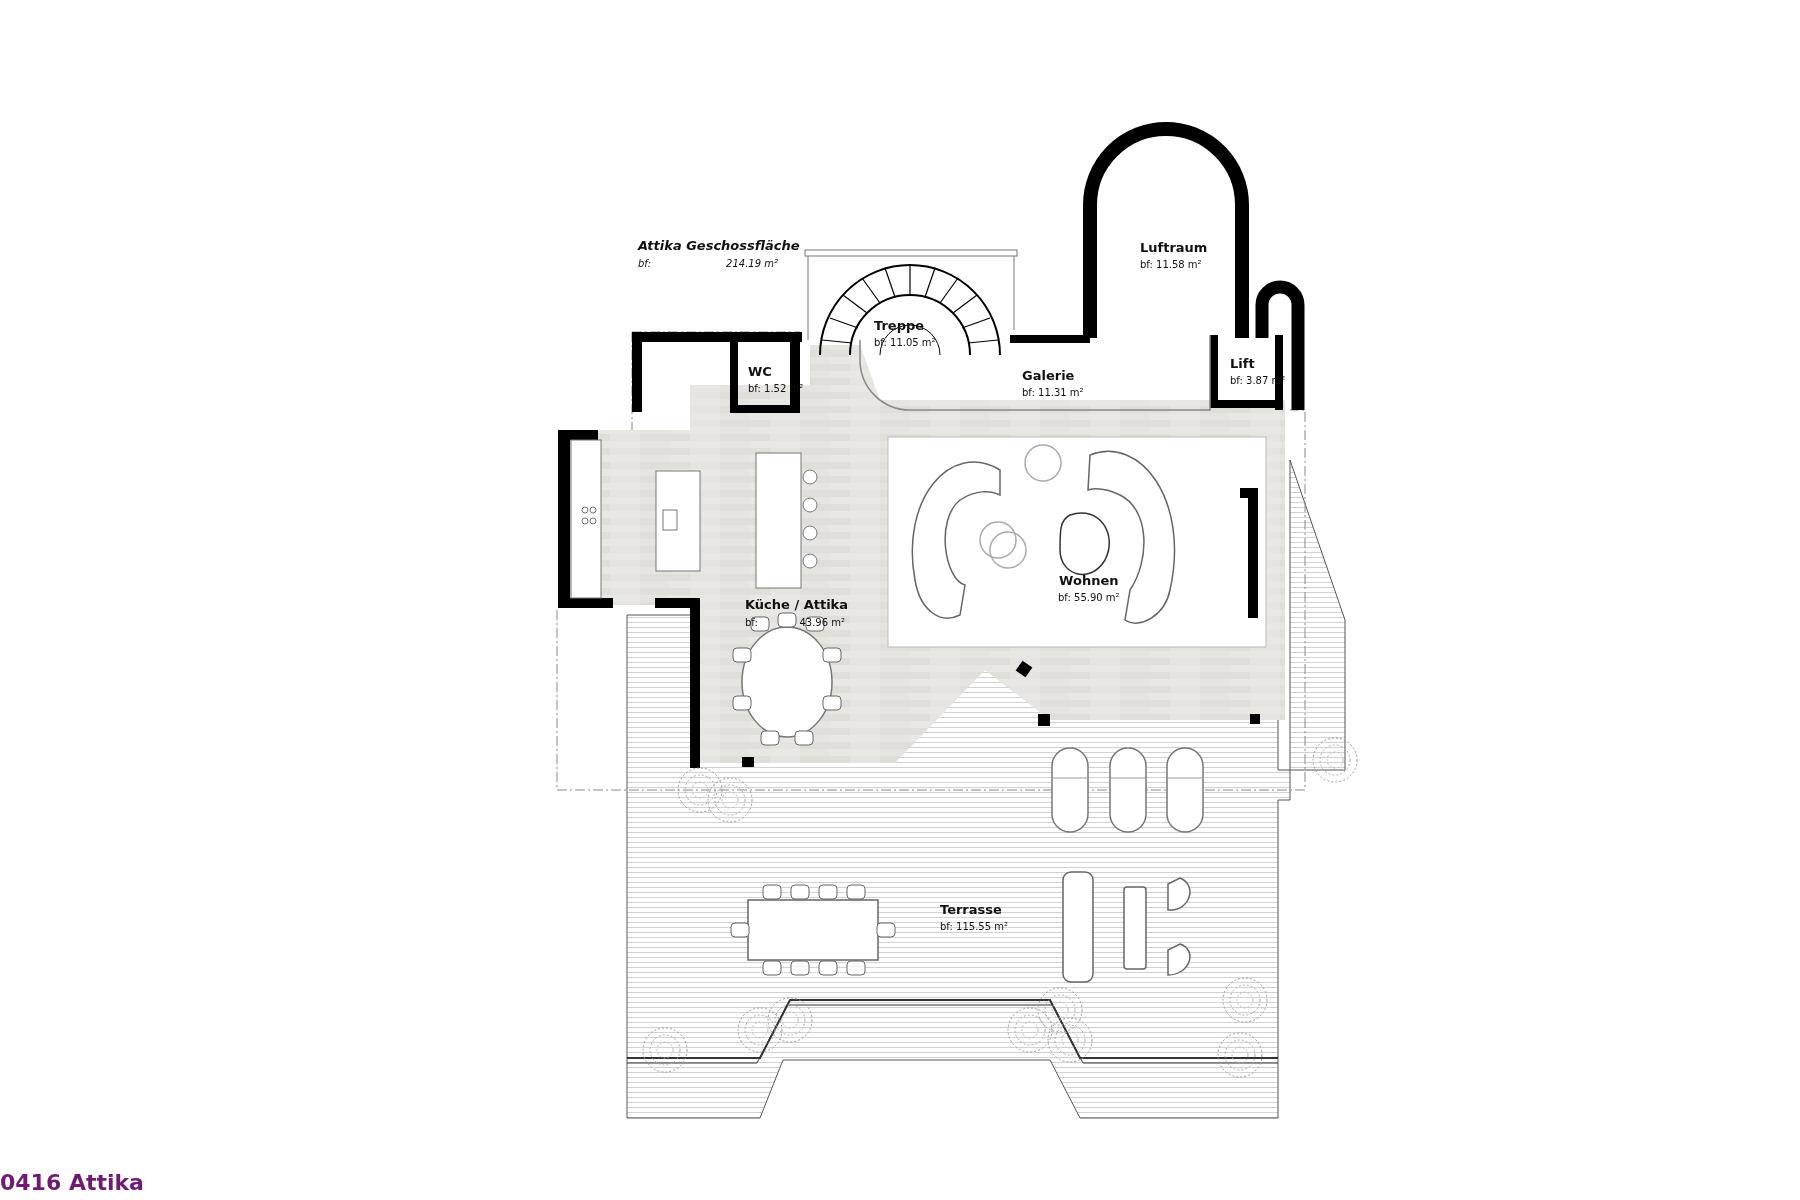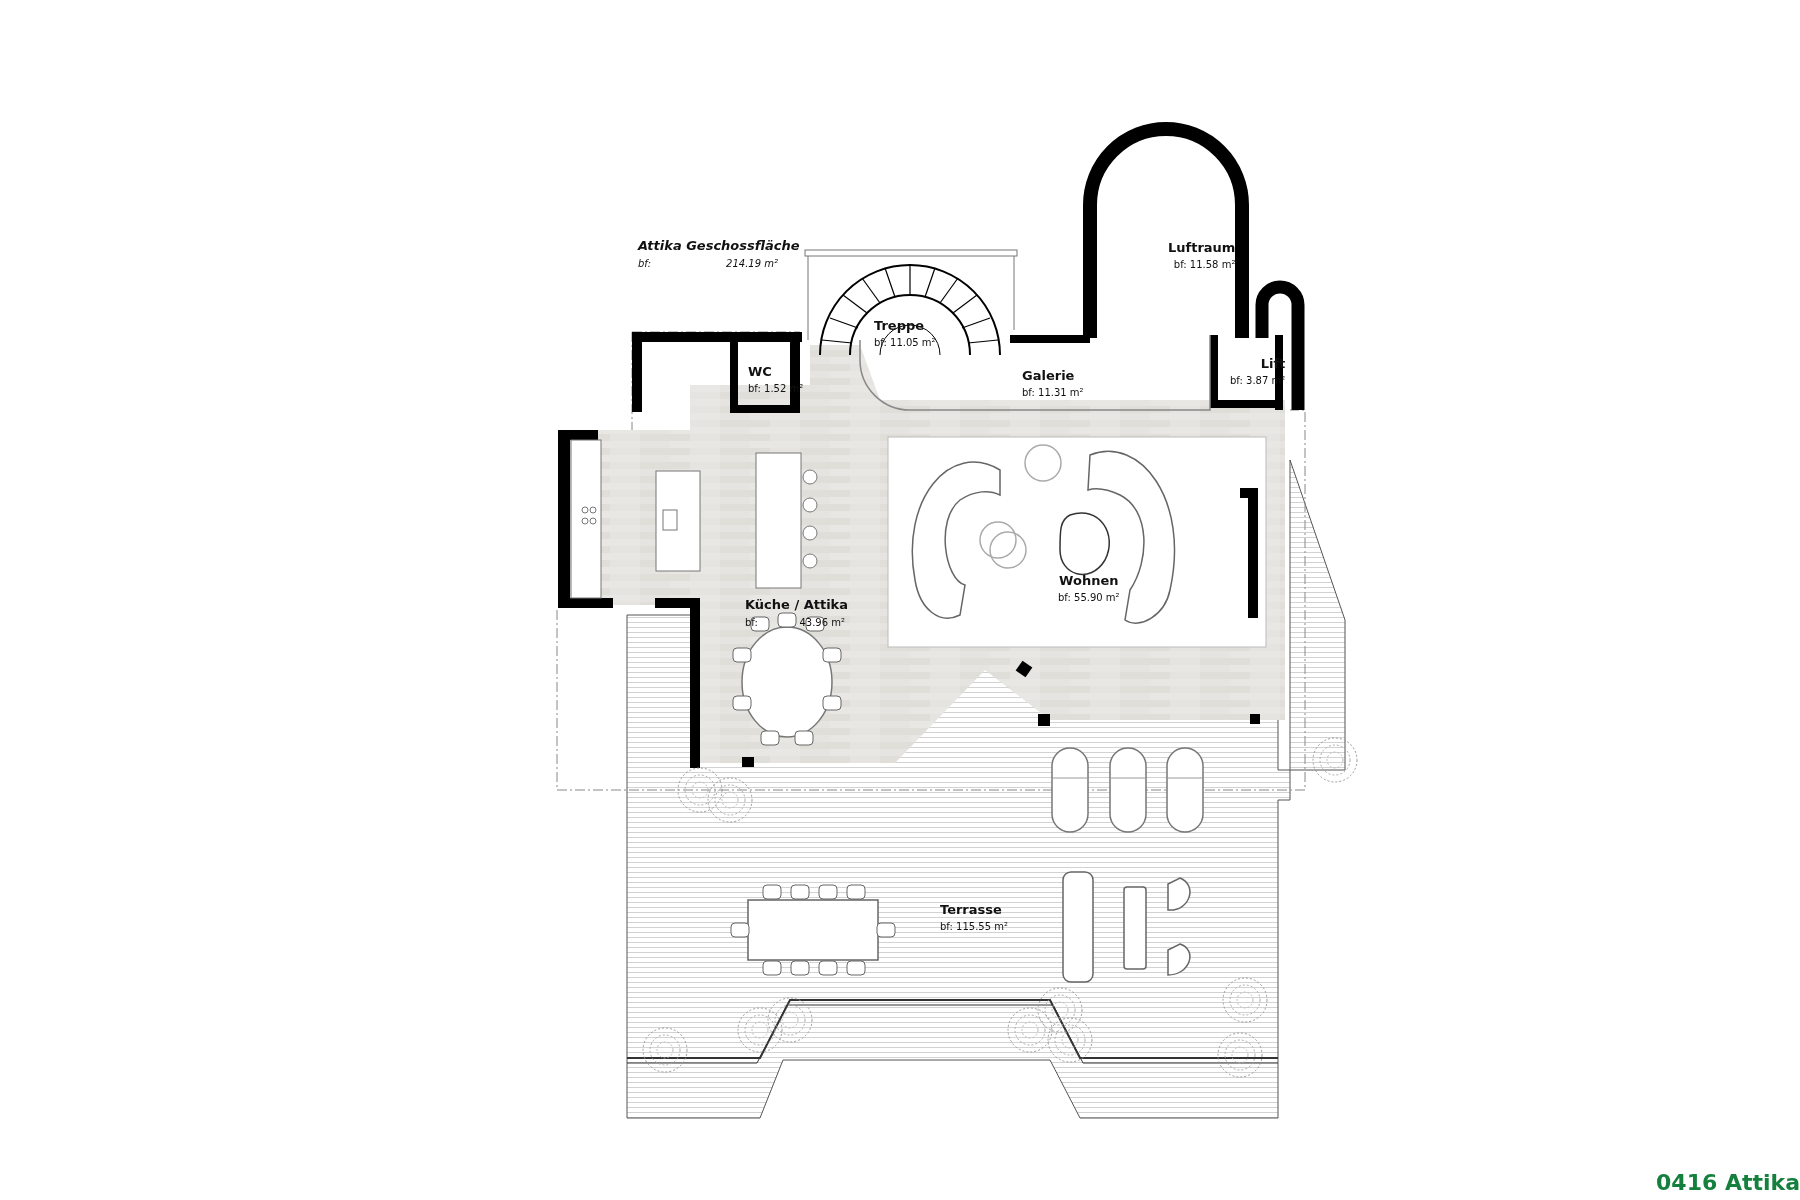--- a/index.html
+++ b/index.html
@@ -2,21 +2,21 @@
 <html><head>
 <meta charset="utf-8">
 <style>
   html,body{margin:0;padding:0;background:#ffffff;}
   body{width:1800px;height:1200px;overflow:hidden;position:relative;font-family:"Liberation Sans",sans-serif;}
   svg{position:absolute;left:0;top:0;}
   .lbl{position:absolute;color:#111;font-family:"DejaVu Sans",sans-serif;}
   .lbl .t{font-weight:bold;font-size:13px;display:block;white-space:nowrap;}
   .lbl .a{font-size:10px;display:block;margin-top:4px;white-space:nowrap;}
   .lbl .row{display:flex;justify-content:space-between;font-size:10px;margin-top:5px;gap:8px;}
-  .title{position:absolute;left:0;width:1800px;top:1170px;text-align:right;font-weight:bold;font-size:22px;font-family:"DejaVu Sans",sans-serif;color:#15803d;}
+  .title{position:absolute;left:0;width:1800px;top:1170px;text-align:left;font-weight:bold;font-size:22px;font-family:"DejaVu Sans",sans-serif;color:#701a75;}
 </style>
 </head>
 <body>
 
 <svg width="1800" height="1200" viewBox="0 0 1800 1200" xmlns="http://www.w3.org/2000/svg">
   <defs>
     <pattern id="deck" width="6" height="5" patternUnits="userSpaceOnUse">
       <rect width="6" height="5" fill="#ffffff"></rect>
       <line x1="0" y1="2.5" x2="6" y2="2.5" stroke="#d2d2d2" stroke-width="1"></line>
     </pattern>
@@ -186,33 +186,33 @@
 </svg>
 
 <div class="lbl" style="left:638px;top:238px;width:140px;font-style:italic;">
   <span class="t">Attika Geschossfläche</span>
   <div class="row">
       <span>bf:</span>
       <span>214.19 m²</span>
     </div>
 </div>
 
-<div class="lbl" style="left:1168px;top:240px;text-align:right;">
+<div class="lbl" style="left:1140px;top:240px;">
   <span class="t">Luftraum</span>
   <span class="a">bf: 11.58 m²</span>
 </div>
 <div class="lbl" style="left:874px;top:318px;">
   <span class="t">Treppe</span>
   <span class="a">bf: 11.05 m²</span>
 </div>
 <div class="lbl" style="left:1022px;top:368px;">
   <span class="t">Galerie</span>
   <span class="a">bf: 11.31 m²</span>
 </div>
-<div class="lbl" style="left:1230px;top:356px;text-align:right;">
+<div class="lbl" style="left:1230px;top:356px;">
   <span class="t">Lift</span>
   <span class="a">bf: 3.87 m²</span>
 </div>
 <div class="lbl" style="left:748px;top:364px;">
   <span class="t">WC</span>
   <span class="a">bf: 1.52 m²</span>
 </div>
 <div class="lbl" style="left:745px;top:597px;width:100px;">
   <span class="t">Küche / Attika</span>
   <div class="row">

